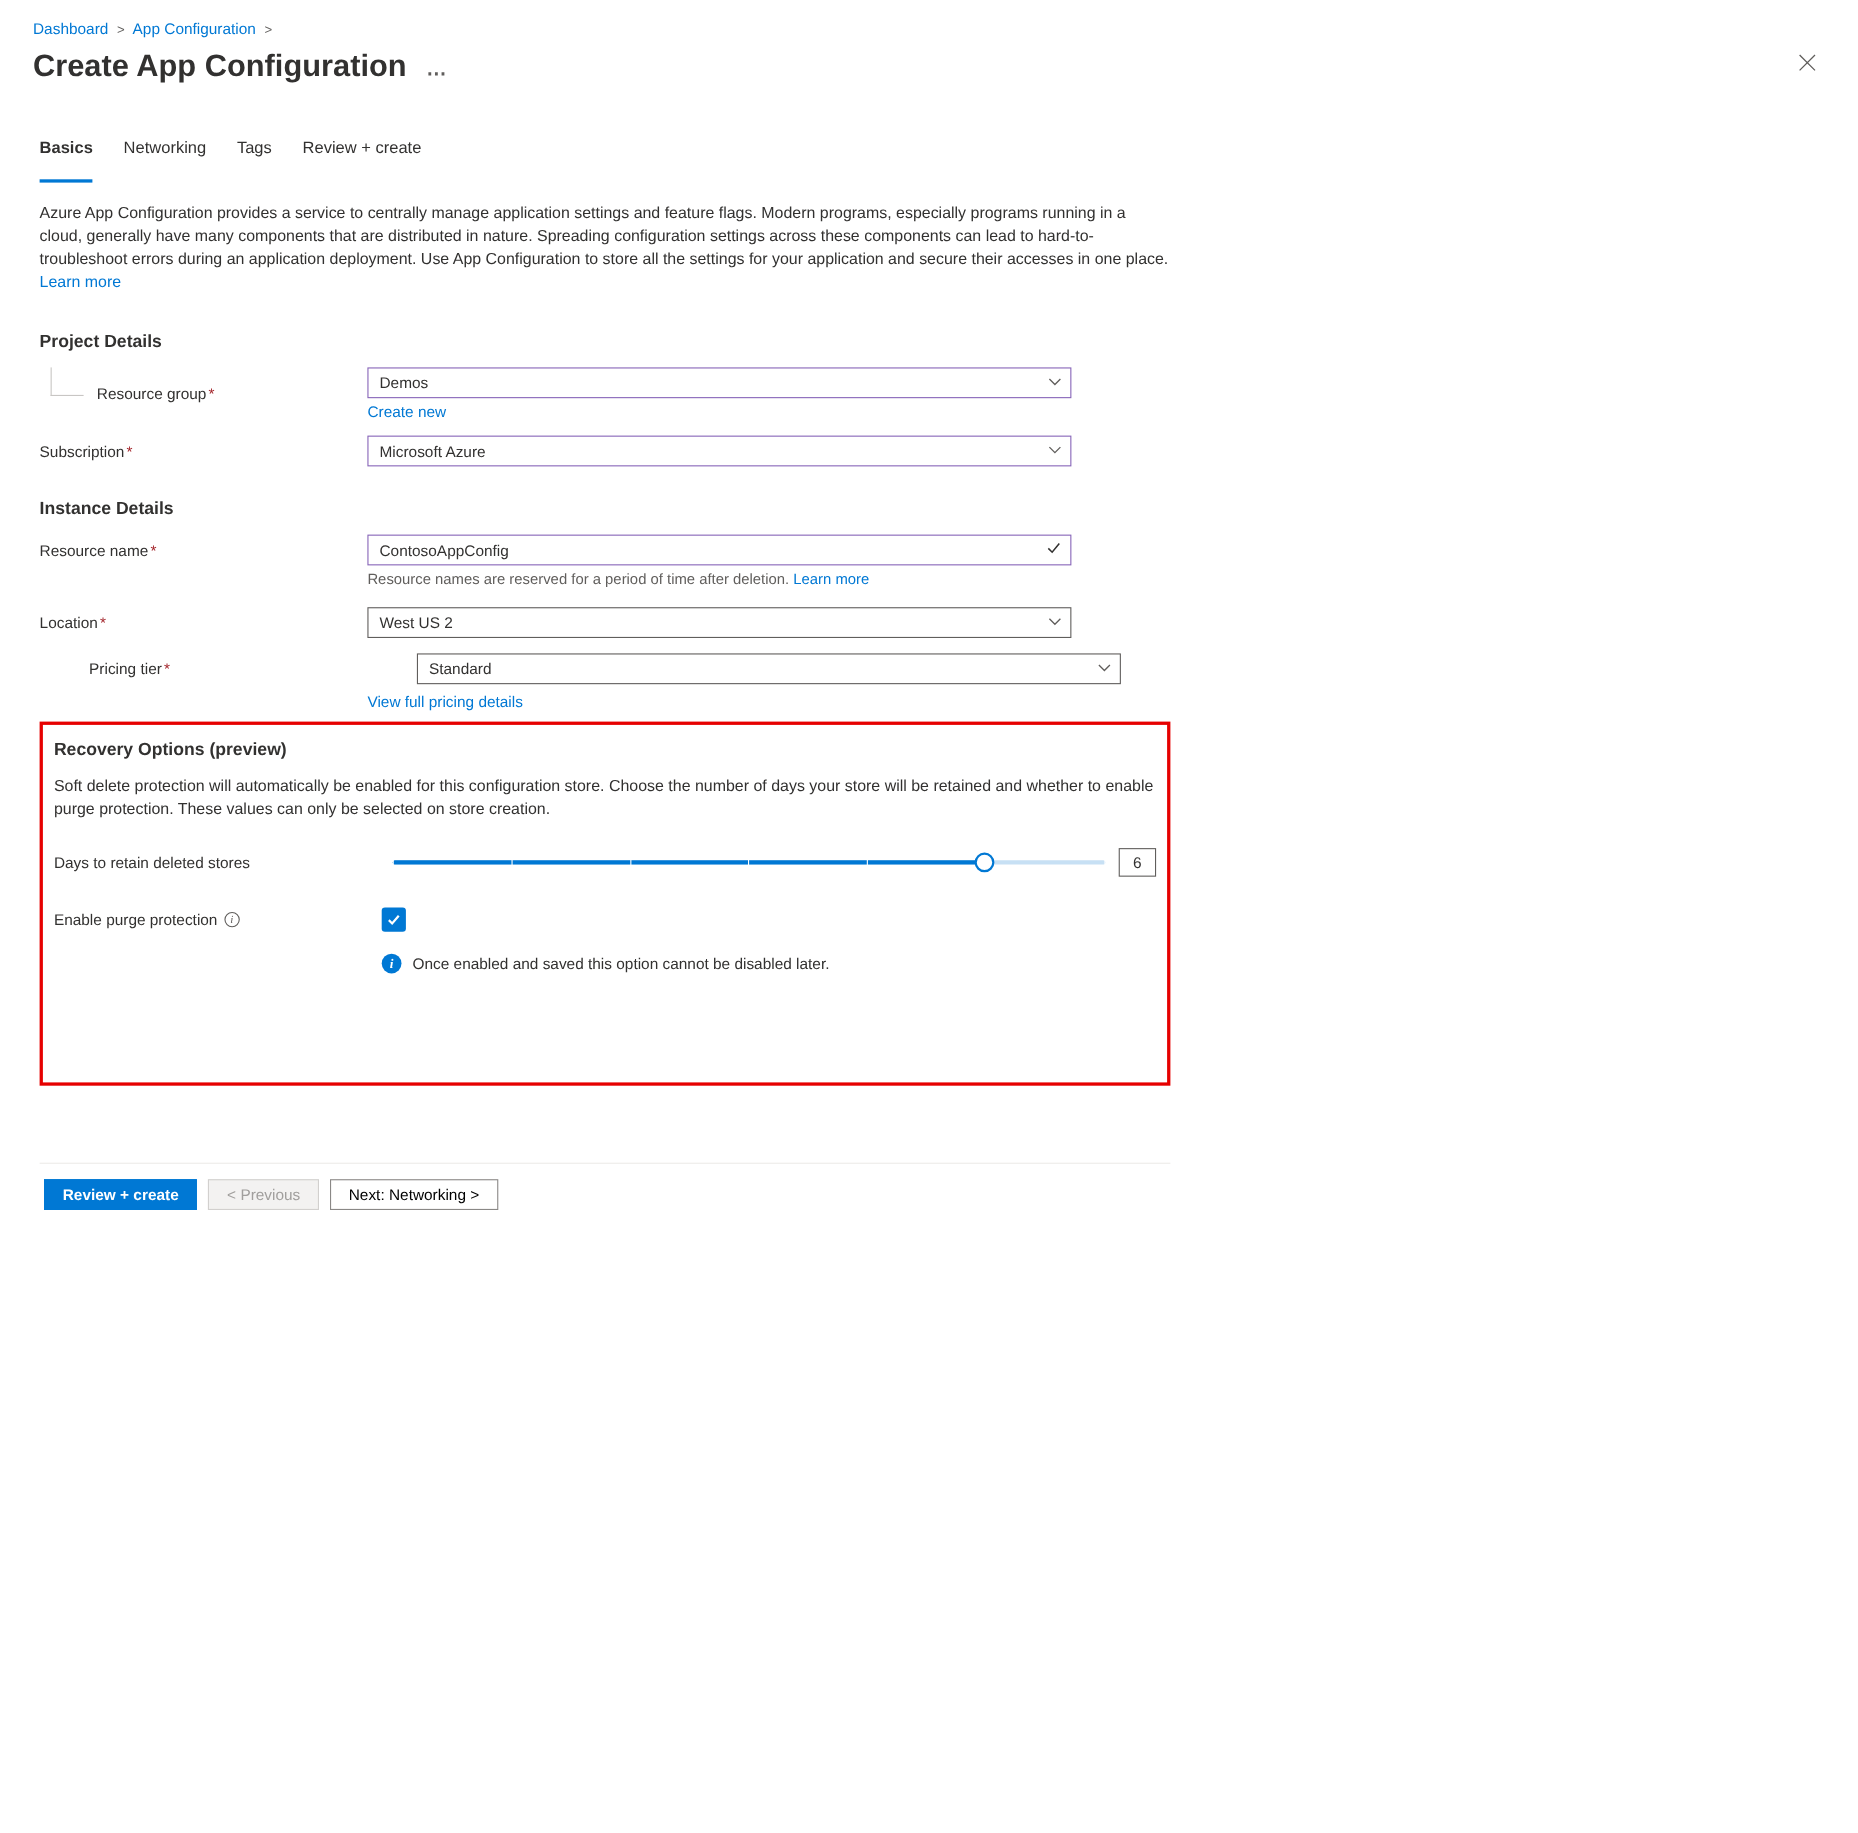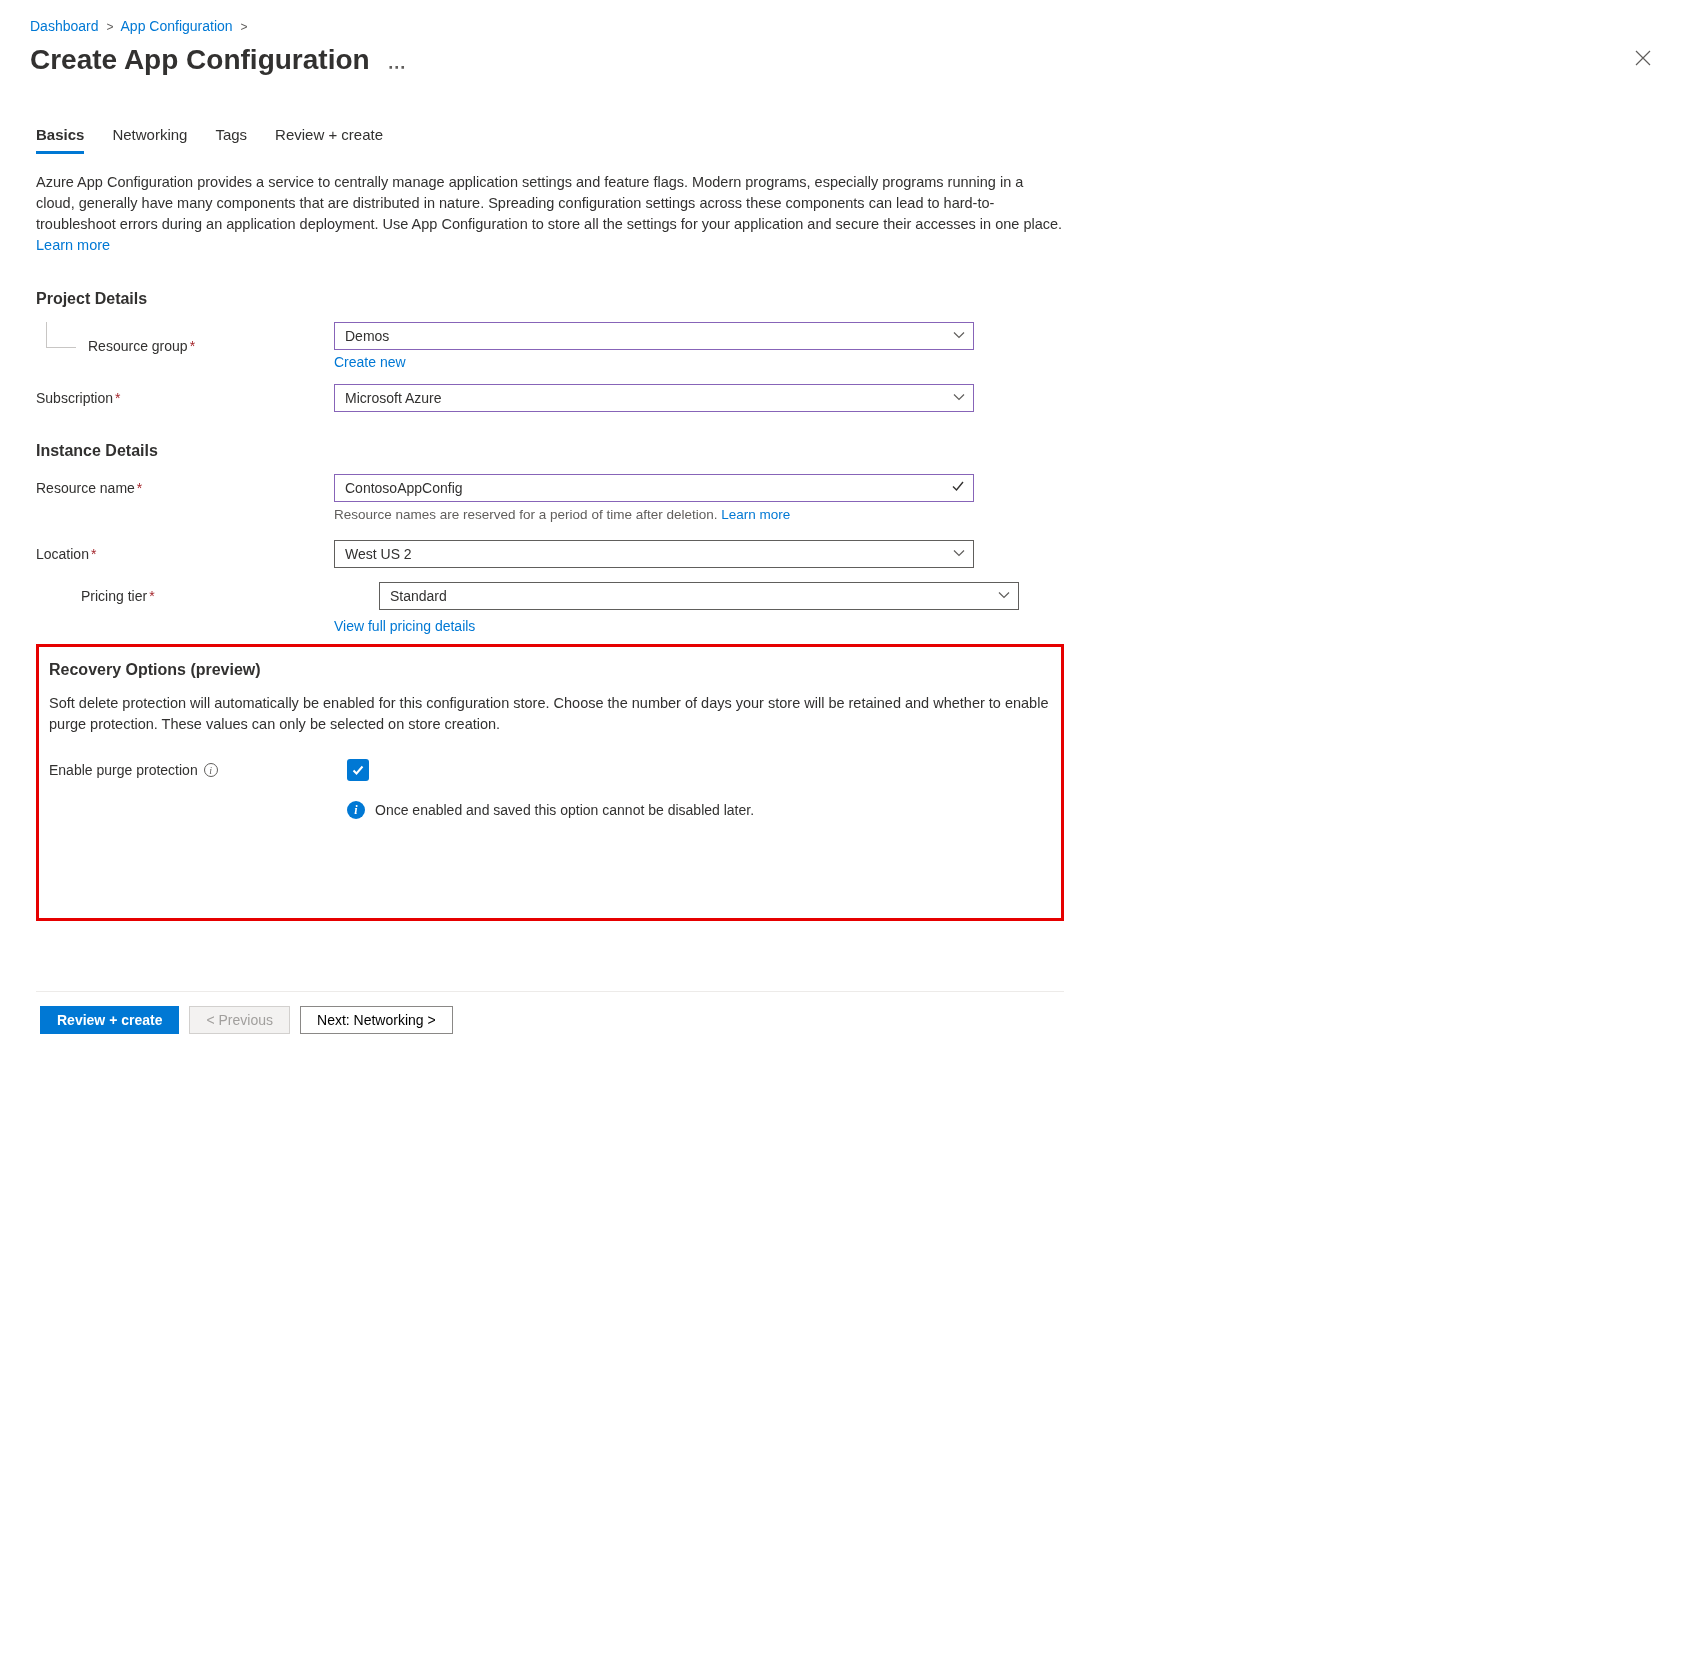--- a/index.html
+++ b/index.html
@@ -58,21 +58,21 @@
     padding: 50px 6px 0 6px;
     max-width: 1040px;
   }
   .tabs {
     display: flex;
     gap: 28px;
     border-bottom: none;
     margin-bottom: 18px;
   }
   .tab {
-    padding: 0 0 8px 0;
+    padding: 0 0 20px 0;
     font-size: 15px;
     color: #323130;
     cursor: pointer;
   }
   .tab.active {
     font-weight: 600;
     border-bottom: 3px solid #0078d4;
   }
   .intro {
     font-size: 14.5px;
@@ -464,20 +464,40 @@
         <div class="form-control-wrap">
           <a class="helper-link">View full pricing details</a>
         </div>
       </div>
     </div>
 
     <div class="recovery-box">
       <div class="section-title">Recovery Options (preview)</div>
       <p class="recovery-desc">Soft delete protection will automatically be enabled for this configuration store. Choose the number of days your store will be retained and whether to enable purge protection. These values can only be selected on store creation.</p>
 
+      <div class="slider-row">
+        <div class="slider-label">Days to retain deleted stores</div>
+        <div class="slider-wrap">
+          <div class="slider">
+            <div class="slider-track-bg"></div>
+            <div class="slider-fill"></div>
+            <div class="slider-ticks">
+              <span class="slider-tick"></span>
+                <span class="slider-tick"></span>
+                <span class="slider-tick"></span>
+              <span class="slider-tick"></span>
+                <span class="slider-tick"></span>
+                <span class="slider-tick"></span>
+              <span class="slider-tick"></span>
+            </div>
+            <div class="slider-thumb"></div>
+          </div>
+          <div class="slider-value-box">6</div>
+        </div>
+      </div>
 
       <div class="checkbox-row">
         <div class="checkbox-label">
           <span>Enable purge protection</span>
           <span class="info-circle">i</span>
         </div>
         <div class="checkbox">
           <svg width="14" height="14" viewBox="0 0 14 14">
               <path d="M2.5 7.5 L5.5 10.5 L11.5 3.5" stroke="#ffffff" stroke-width="2" fill="none"></path>
             </svg>

